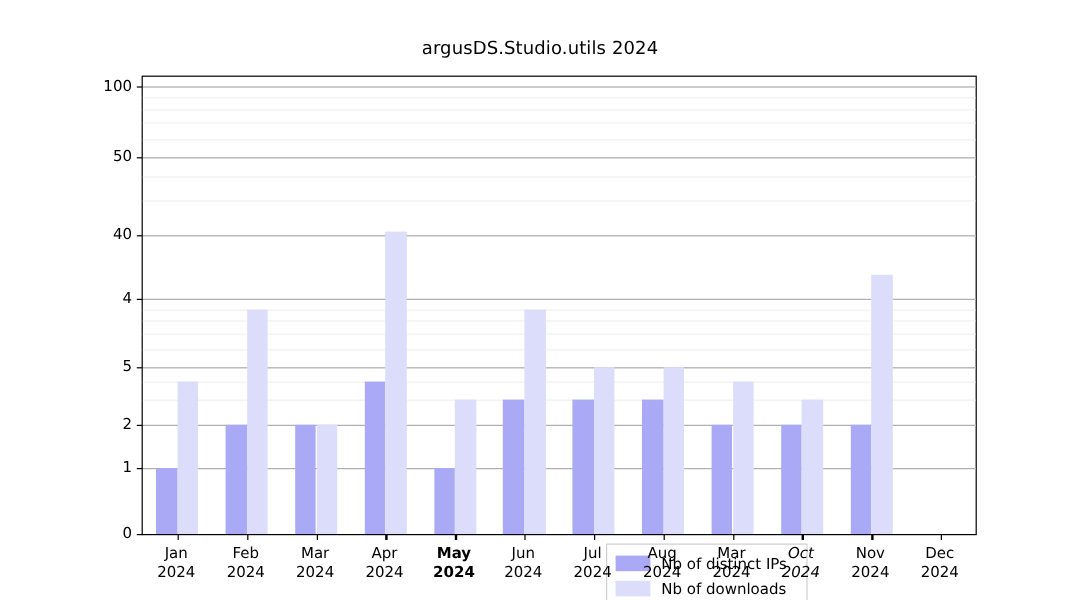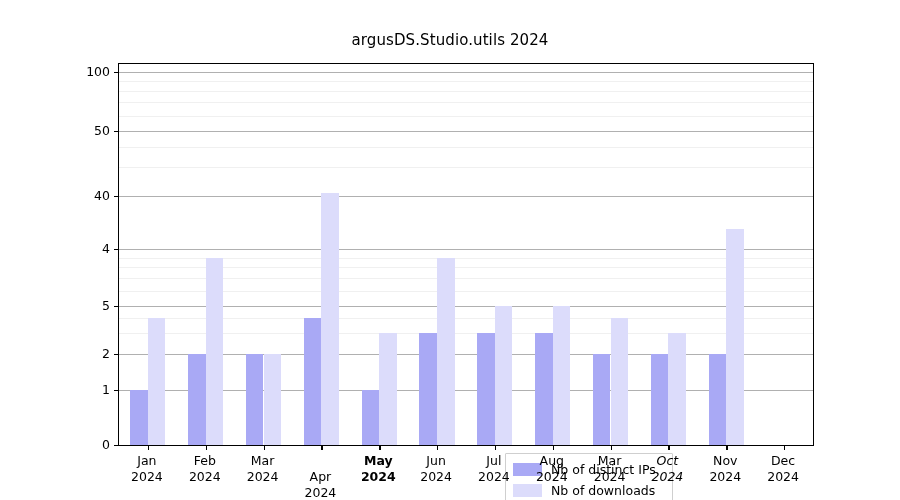--- a/index.html
+++ b/index.html
@@ -256,21 +256,21 @@
         <div>2024</div>
       </div>
       <div class="xtick-label" style="left: 86.8px; top: 4px;">
         <div>Feb</div>
         <div>2024</div>
       </div>
       <div class="xtick-label" style="left: 144.6px; top: 4px;">
         <div>Mar</div>
         <div>2024</div>
       </div>
-      <div class="xtick-label" style="left: 202.4px; top: 4px; margin-top: 16px;">
+      <div class="xtick-label" style="left: 202.4px; top: 4px;">
         <div>Apr</div>
         <div>2024</div>
       </div>
       <div class="xtick-label" style="left: 260.3px; top: 4px; font-weight: bold;">
         <div>May</div>
         <div>2024</div>
       </div>
       <div class="xtick-label" style="left: 318.1px; top: 4px;">
         <div>Jun</div>
         <div>2024</div>

